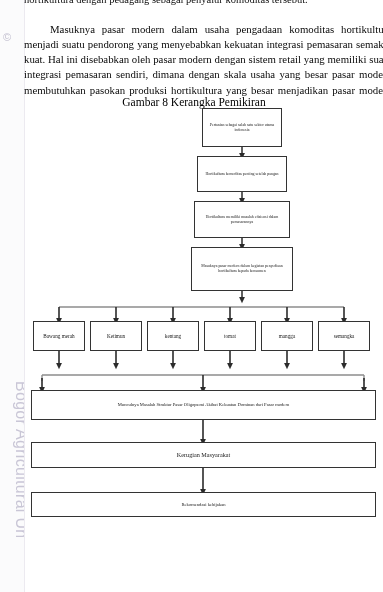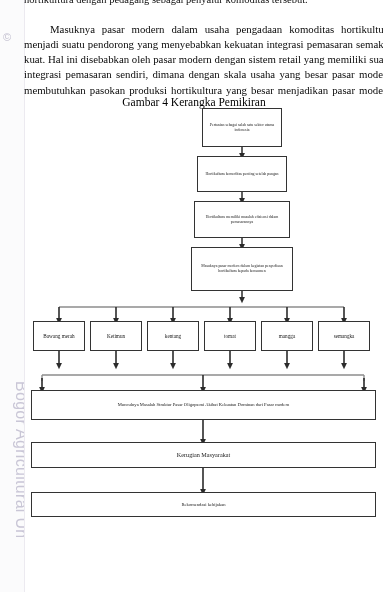--- a/index.html
+++ b/index.html
@@ -133,21 +133,21 @@
 
   <span class="wm-text" id="wm-line-2">Bogor Agricultural Un</span>
 </div>
 
 <div id="page-body">
 
   <div id="clipped-top-line">hortikultura dengan pedagang sebagai penyalur komoditas tersebut.</div>
 
   <p id="paragraph-main">Masuknya pasar modern dalam usaha pengadaan komoditas hortikultura menjadi suatu pendorong yang menyebabkan kekuatan integrasi pemasaran semakin kuat. Hal ini disebabkan oleh pasar modern dengan sistem retail yang memiliki suatu integrasi pemasaran sendiri, dimana dengan skala usaha yang besar pasar modern membutuhkan pasokan produksi hortikultura yang besar menjadikan pasar modern sebagai pembeli besar.</p>
 
-  <div id="figure-title">Gambar 4 Kerangka Pemikiran</div>
+  <div id="figure-title">Gambar 8 Kerangka Pemikiran</div>
 
   <div id="flowchart">
 
     <svg width="359" height="400" viewBox="0 0 359 400">
       <defs>
         <marker id="ah" markerWidth="7" markerHeight="7" refX="3.2" refY="3" orient="auto" markerUnits="userSpaceOnUse">
           <path d="M0,0 L6.4,3 L0,6 z" fill="#2b2b2b"></path>
         </marker>
       </defs>
       <g stroke="#2b2b2b" stroke-width="1.5" fill="none">

